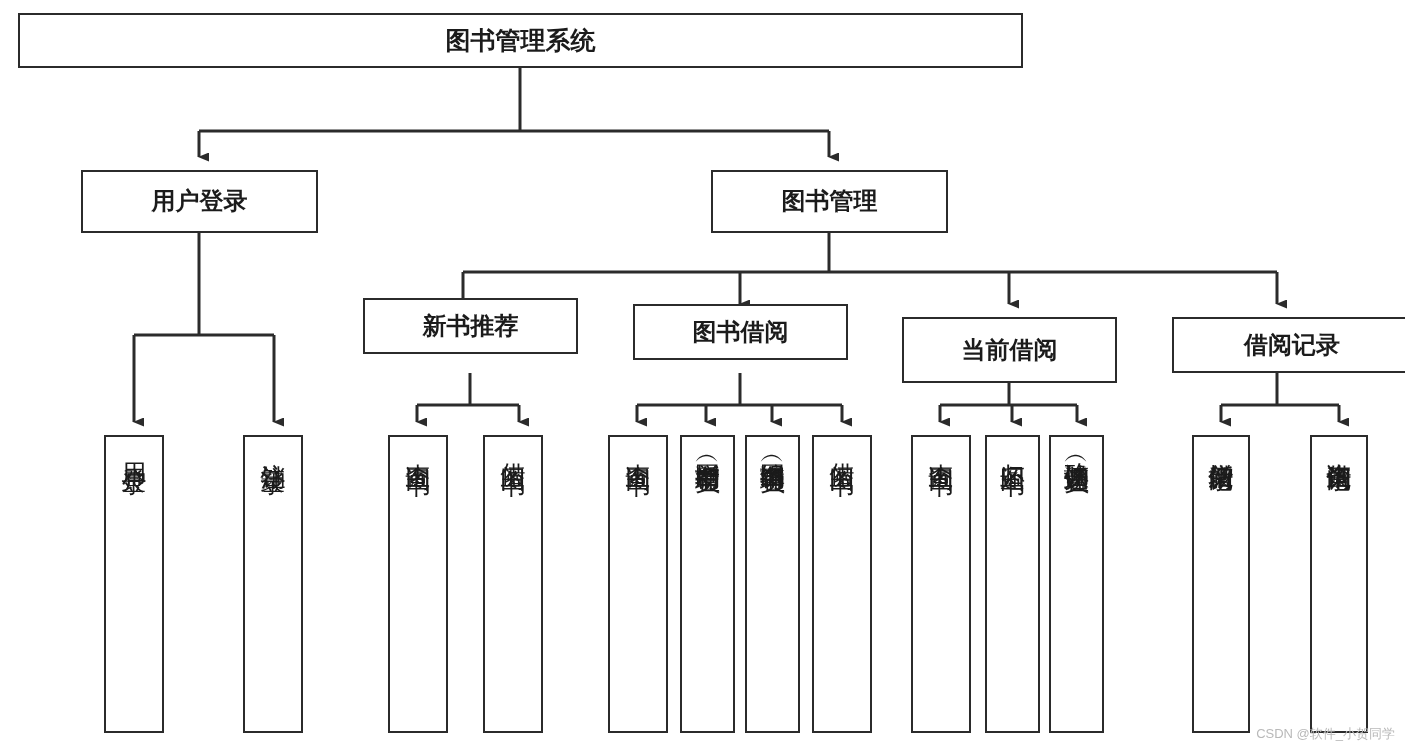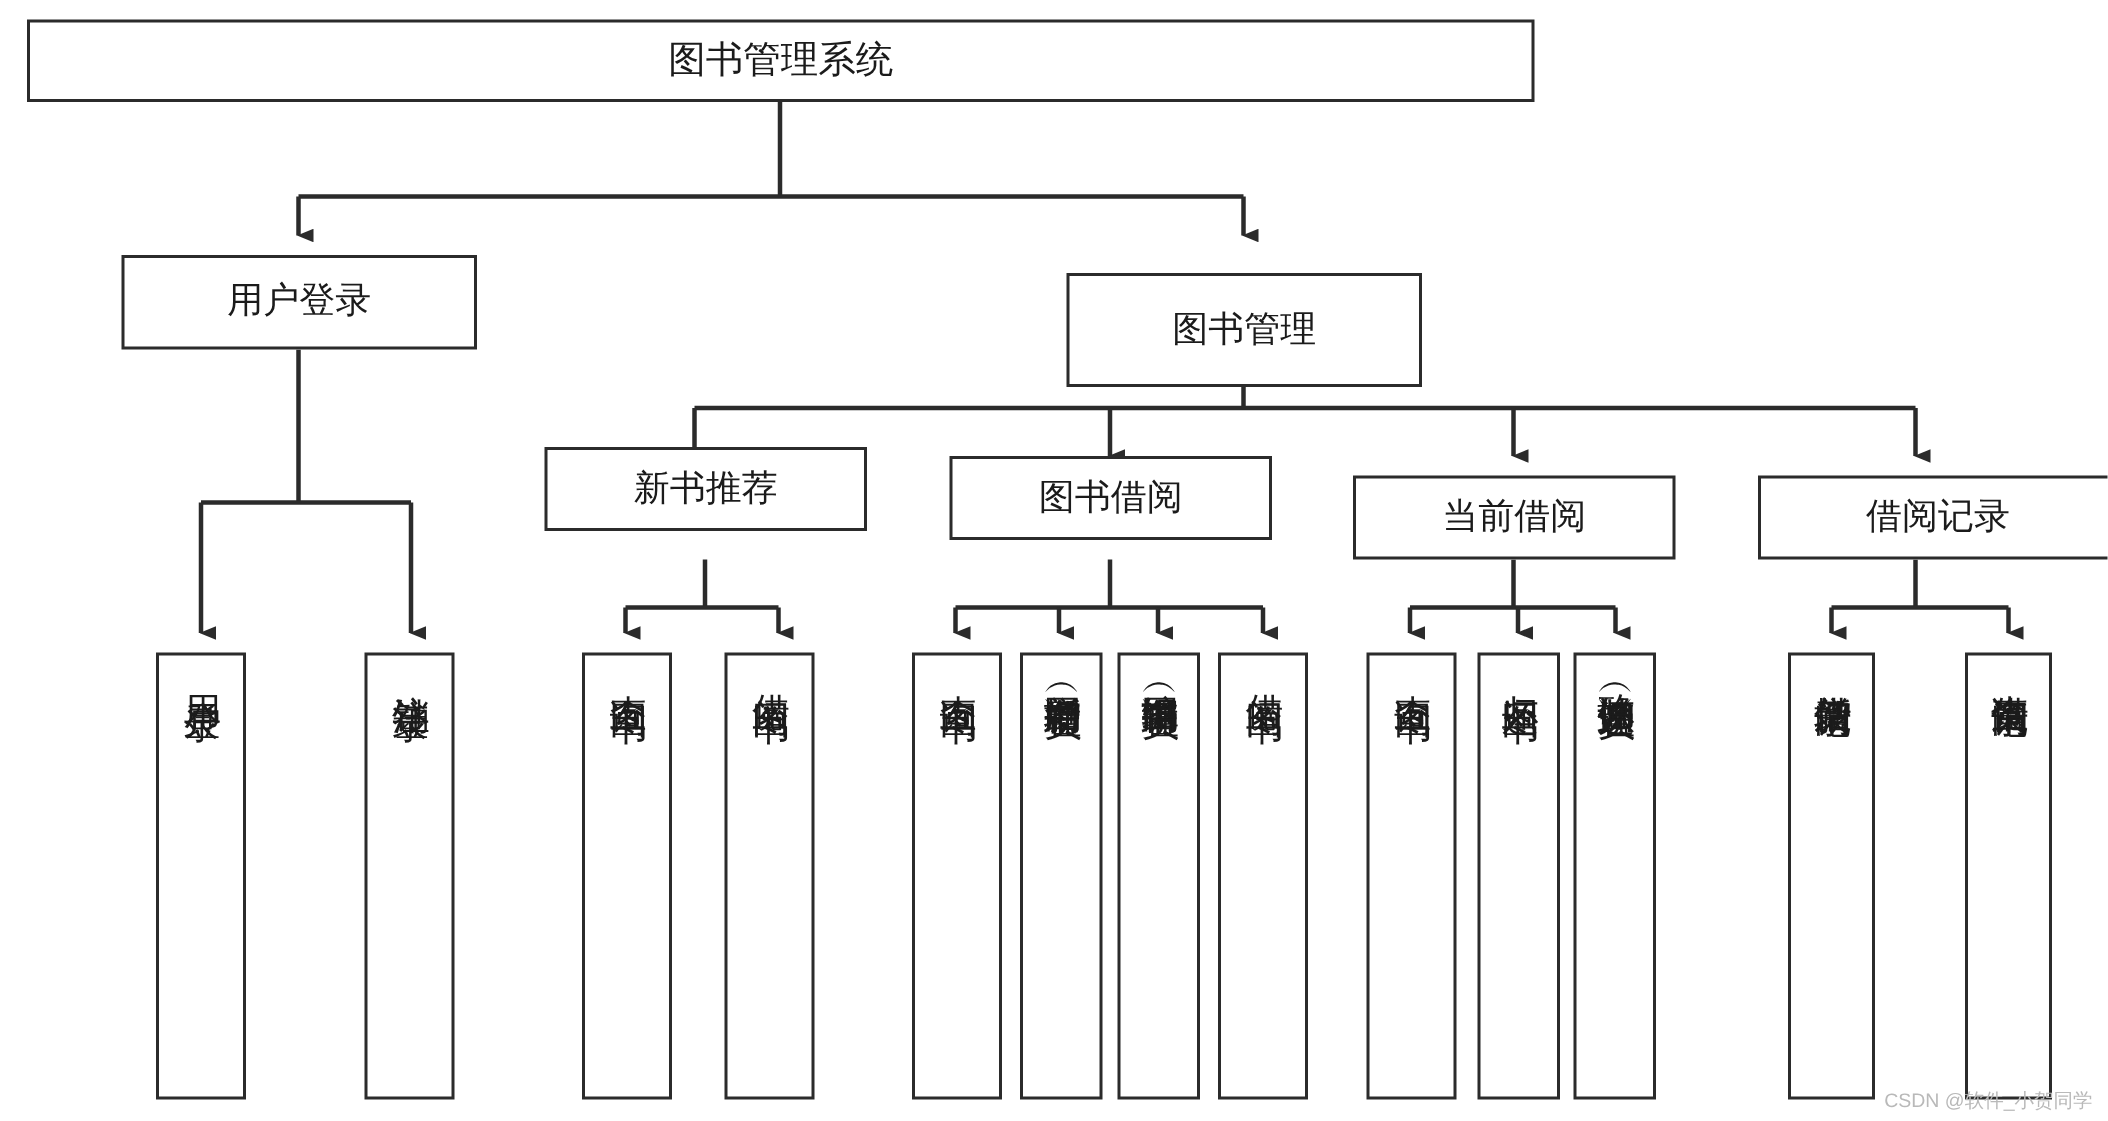--- a/index.html
+++ b/index.html
@@ -37,20 +37,21 @@
     overflow: hidden;
   }
   .node-label {
     color: #1b1b1b;
     line-height: 1.18;
     white-space: nowrap;
     text-align: center;
   }
   .node-box.horizontal .node-label {
     font-size: 24px;
+    font-weight: bold;
   }
   .node-box.root .node-label {
     font-size: 25px;
   }
   .node-box.vertical {
     align-items: flex-start;
     justify-content: center;
     padding-top: 6px;
   }
   .node-box.vertical .node-label {
@@ -122,30 +123,30 @@
       </g>
   </svg>
 
   <div id="nodes-layer">
       <div class="node-box horizontal root tall-text" style="left: 18px; top: 13px; width: 1005px; height: 55px;">
         <span class="node-label">图书管理系统</span>
       </div>
       <div class="node-box horizontal" style="left: 81px; top: 170px; width: 237px; height: 63px;">
         <span class="node-label">用户登录</span>
       </div>
-      <div class="node-box horizontal" style="left: 711px; top: 170px; width: 237px; height: 76px; margin-top: 12px;">
+      <div class="node-box horizontal" style="left: 711px; top: 170px; width: 237px; height: 63px;">
         <span class="node-label">图书管理</span>
       </div>
       <div class="node-box horizontal" style="left: 363px; top: 298px; width: 215px; height: 56px;">
         <span class="node-label">新书推荐</span>
       </div>
       <div class="node-box horizontal" style="left: 633px; top: 304px; width: 215px; height: 56px;">
         <span class="node-label">图书借阅</span>
       </div>
-      <div class="node-box horizontal" style="left: 902px; top: 317px; width: 215px; height: 56px;">
+      <div class="node-box horizontal" style="left: 902px; top: 317px; width: 215px; height: 66px;">
         <span class="node-label">当前借阅</span>
       </div>
       <div class="node-box horizontal" style="left: 1172px; top: 317px; width: 240px; height: 56px; justify-content: center;">
         <span class="node-label">借阅记录</span>
       </div>
       <div class="node-box vertical" style="left: 104px; top: 435px; width: 60px; height: 298px;">
         <span class="node-label">用户登录</span>
       </div>
       <div class="node-box vertical" style="left: 243px; top: 435px; width: 60px; height: 298px;">
         <span class="node-label">注销登录</span>

